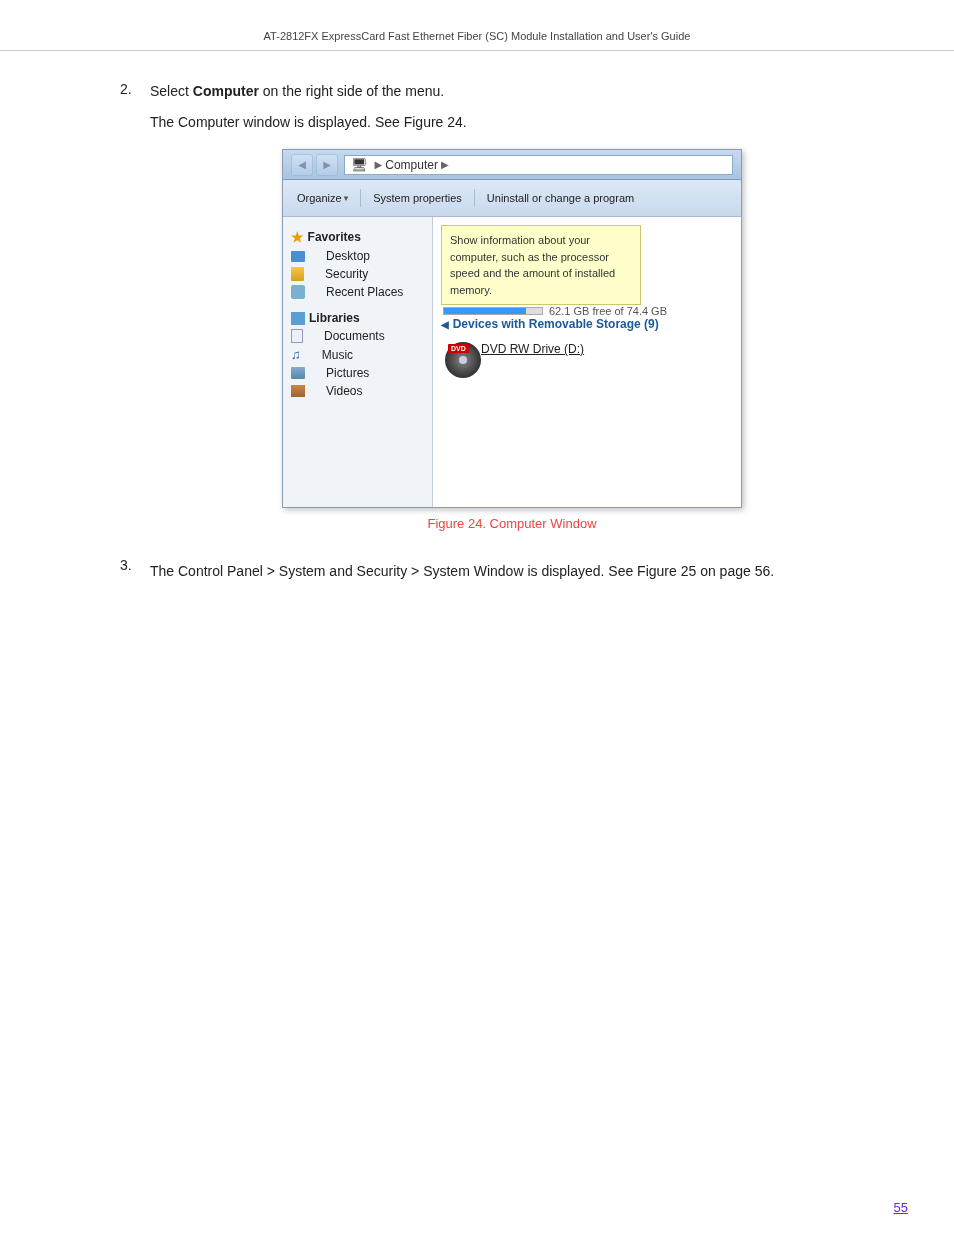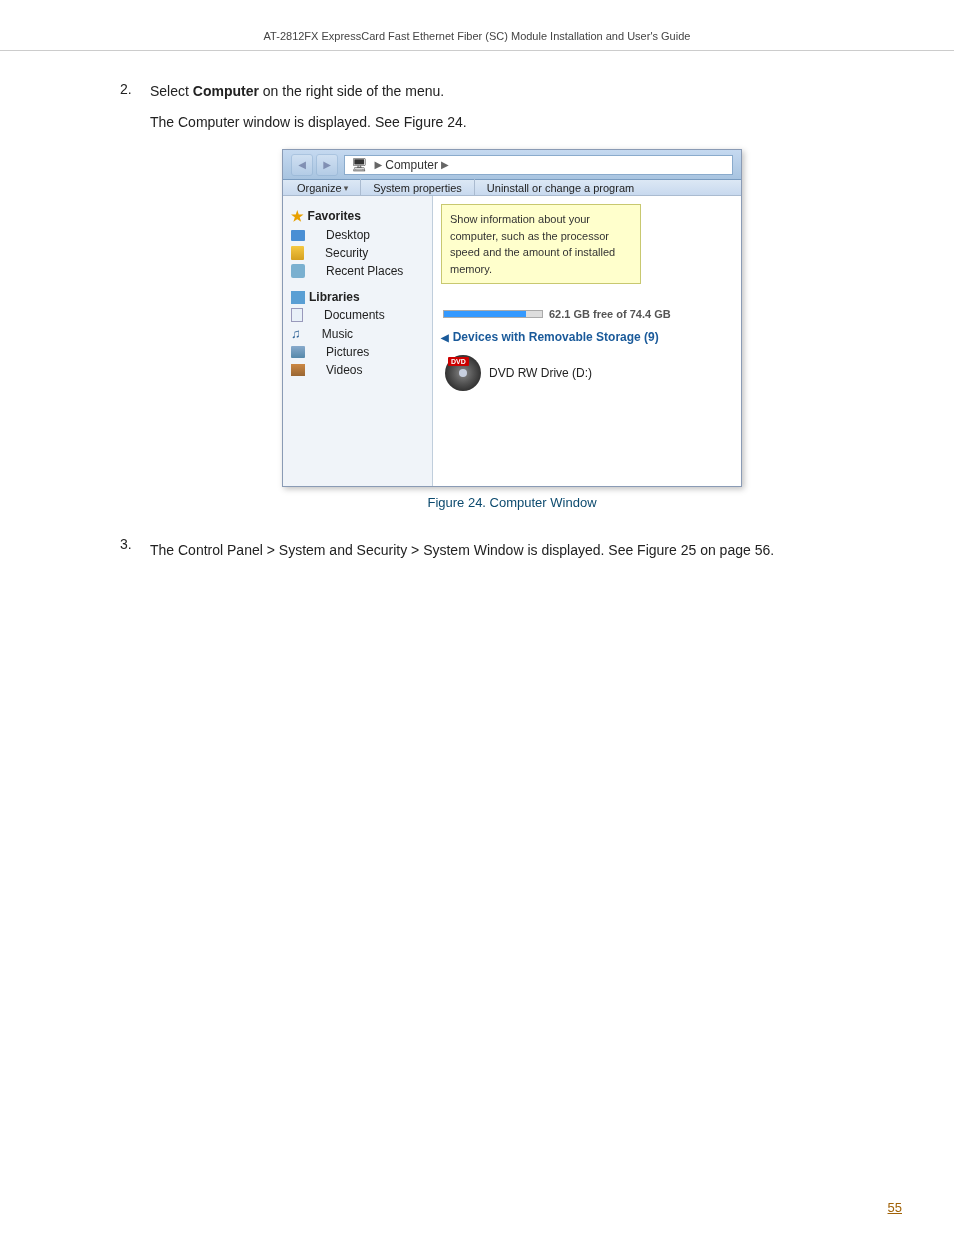--- a/index.html
+++ b/index.html
@@ -59,21 +59,21 @@
 
     .figure-container {
       display: flex;
       flex-direction: column;
       align-items: center;
       margin: 16px 0 8px 0;
     }
 
     .figure-caption {
       font-size: 13px;
-      color: #0c4a6e;
+      color: #ef4444;
       margin-top: 8px;
       text-align: center;
     }
 
     
     .explorer-window {
       width: 460px;
       border: 1px solid #8a9bb5;
       background: #fff;
       box-shadow: 2px 2px 6px rgba(0,0,0,0.25);
@@ -122,21 +122,21 @@
       height: 20px;
       padding: 0 6px;
       font-size: 12px;
       color: #333;
     }
 
     .address-bar .arrow { color: #666; margin: 0 3px; font-size: 10px; }
 
     .explorer-toolbar {
       background: linear-gradient(to bottom, #dce8f5, #c8d9ee);
-      height: 16px;
+      height: 37px;
       display: flex;
       align-items: center;
       padding: 0 8px;
       gap: 4px;
       border-bottom: 1px solid #aabbd0;
     }
 
     .toolbar-btn {
       font-size: 11px;
       color: #222;
@@ -239,31 +239,30 @@
     }
 
     .info-tooltip {
       background: #ffffcc;
       border: 1px solid #c8c870;
       padding: 6px 8px;
       font-size: 11px;
       color: #333;
       max-width: 200px;
       line-height: 1.5;
-      margin-bottom: 24px;
+      margin-bottom: 0;
     }
 
     .disk-bar-row {
       display: flex;
       align-items: center;
       font-size: 11px;
       color: #555;
-      margin-bottom: 10px;
+      margin-bottom: 0;
       padding-left: 2px;
-      font-weight: bold;
     }
 
     .disk-bar {
       width: 100px;
       height: 8px;
       background: #ddd;
       border: 1px solid #aaa;
       margin-right: 6px;
       display: inline-block;
     }
@@ -281,25 +280,24 @@
       margin-bottom: 8px;
       display: flex;
       align-items: center;
       gap: 4px;
     }
 
     .section-header .collapse-icon { font-size: 10px; color: #1a5a9a; }
 
     .device-item {
       display: flex;
-      align-items: center;
-      gap: 8px;
       padding: 3px 4px;
       cursor: pointer;
       font-size: 12px;
+      text-decoration: underline;
     }
 
     .dvd-icon {
       width: 36px;
       height: 36px;
       background: radial-gradient(circle, #888 0%, #555 40%, #333 70%, #111 100%);
       border-radius: 50%;
       position: relative;
       display: flex;
       align-items: center;
@@ -323,23 +321,23 @@
       padding: 1px 3px;
       border-radius: 1px;
       position: absolute;
       top: 2px;
       left: 3px;
     }
 
     .page-number {
       position: absolute;
       bottom: 20px;
-      right: 52px;
+      right: 46px;
       font-size: 13px;
-      color: #a16207;
+      color: #6d28d9;
       text-decoration: underline;
     }
   </style>
 </head>
 <body>
 
 <div class="page-header">
   <span>AT-2812FX ExpressCard Fast Ethernet Fiber (SC) Module Installation and User's Guide</span>
 </div>
 

